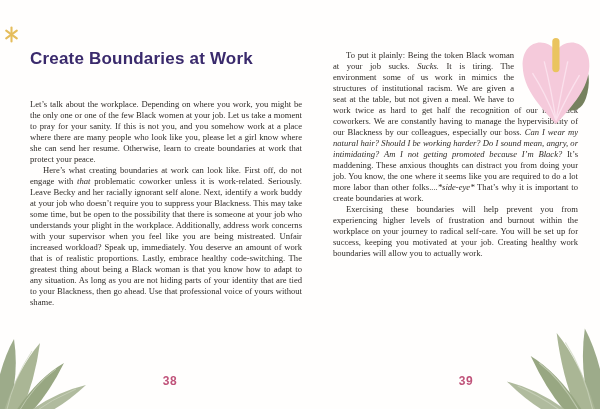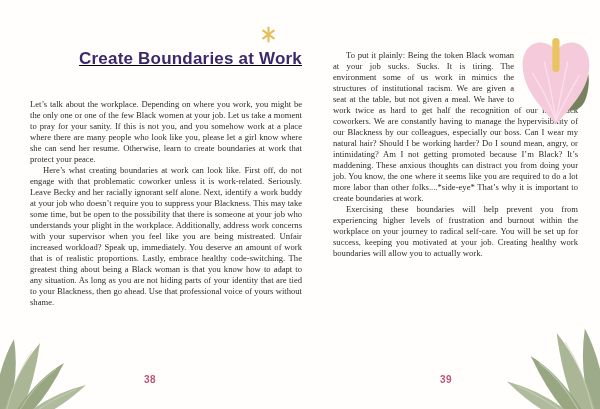--- a/index.html
+++ b/index.html
@@ -3,42 +3,42 @@
 <meta charset="utf-8">
 <style>
   html,body{margin:0;padding:0;background:#e8e8e8;}
   .spread{
     position:relative;width:600px;height:409px;background:#fffefd;
     overflow:hidden;font-family:"Liberation Serif",serif;
     box-shadow:0 0 4px rgba(0,0,0,.15);
   }
   
   .page-left{position:absolute;left:30px;top:26px;width:272px;}
-  .title-wrap{text-align:right;text-decoration:underline;}
+  .title-wrap{text-align:left;}
   .sparkle{display:inline-block;transform:translateX(-26px);line-height:0;}
   .chapter-title{
     font-family:"Liberation Sans",sans-serif;font-weight:bold;
     font-size:17px;letter-spacing:.2px;color:#3a2a6c;margin:2px 0 0;
   }
   .body-text{
     margin-top:30px;font-size:8.6px;line-height:11px;color:#2f2b28;
     text-align:justify;
   }
   .para{margin:0;}
   .para.indent{text-indent:13px;}
-  .it{}
+  .it{font-style:italic;}
   
   .page-right{position:absolute;left:333px;top:50px;width:245px;}
   .flower-float{float:right;width:58px;height:52px;position:relative;margin-left:6px;}
   .flower-svg{position:absolute;top:-16px;right:-20px;width:84px;height:98px;}
   
   .pagenum{
     position:absolute;top:374px;width:300px;text-align:center;
-    font-family:"Liberation Sans",sans-serif;font-size:10px;font-weight:bold;
-    color:#c0537a;letter-spacing:.5px;
+    font-family:"Liberation Sans",sans-serif;font-size:12px;font-weight:bold;
+    color:#c0537a;letter-spacing:.5px;padding-left:20px;
   }
   .pagenum-left{left:0;}
   .pagenum-right{left:296px;}
   
   .plant{position:absolute;bottom:0;line-height:0;}
   .plant-left{left:0;width:96px;height:80px;}
   .plant-right{right:0;width:104px;height:92px;transform:scaleX(-1);}
 </style>
 </head>
 <body>

